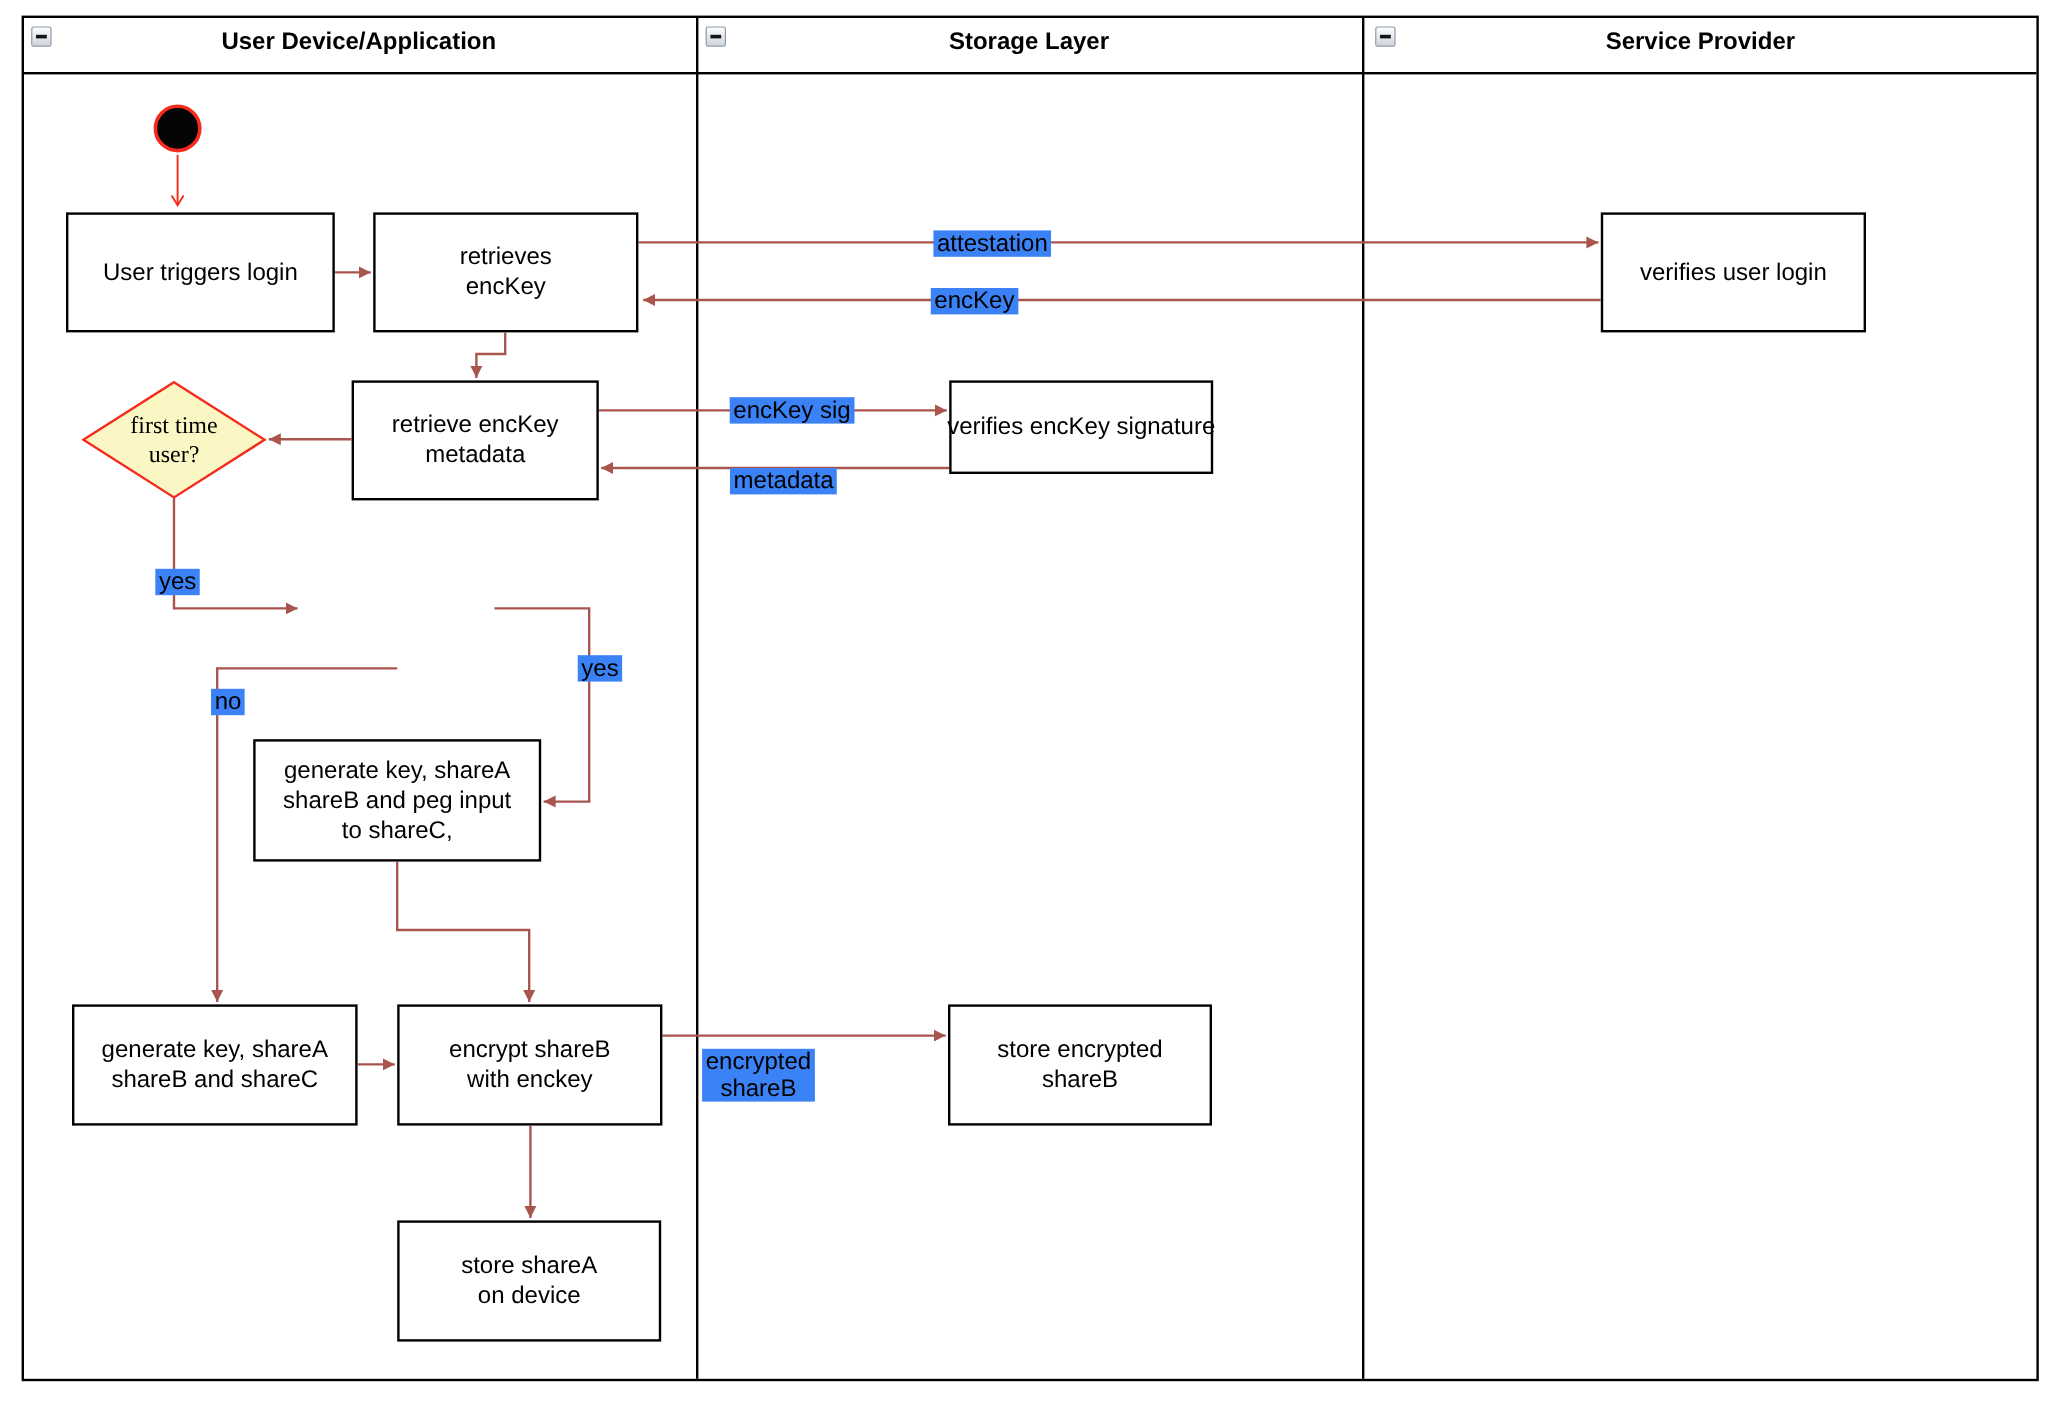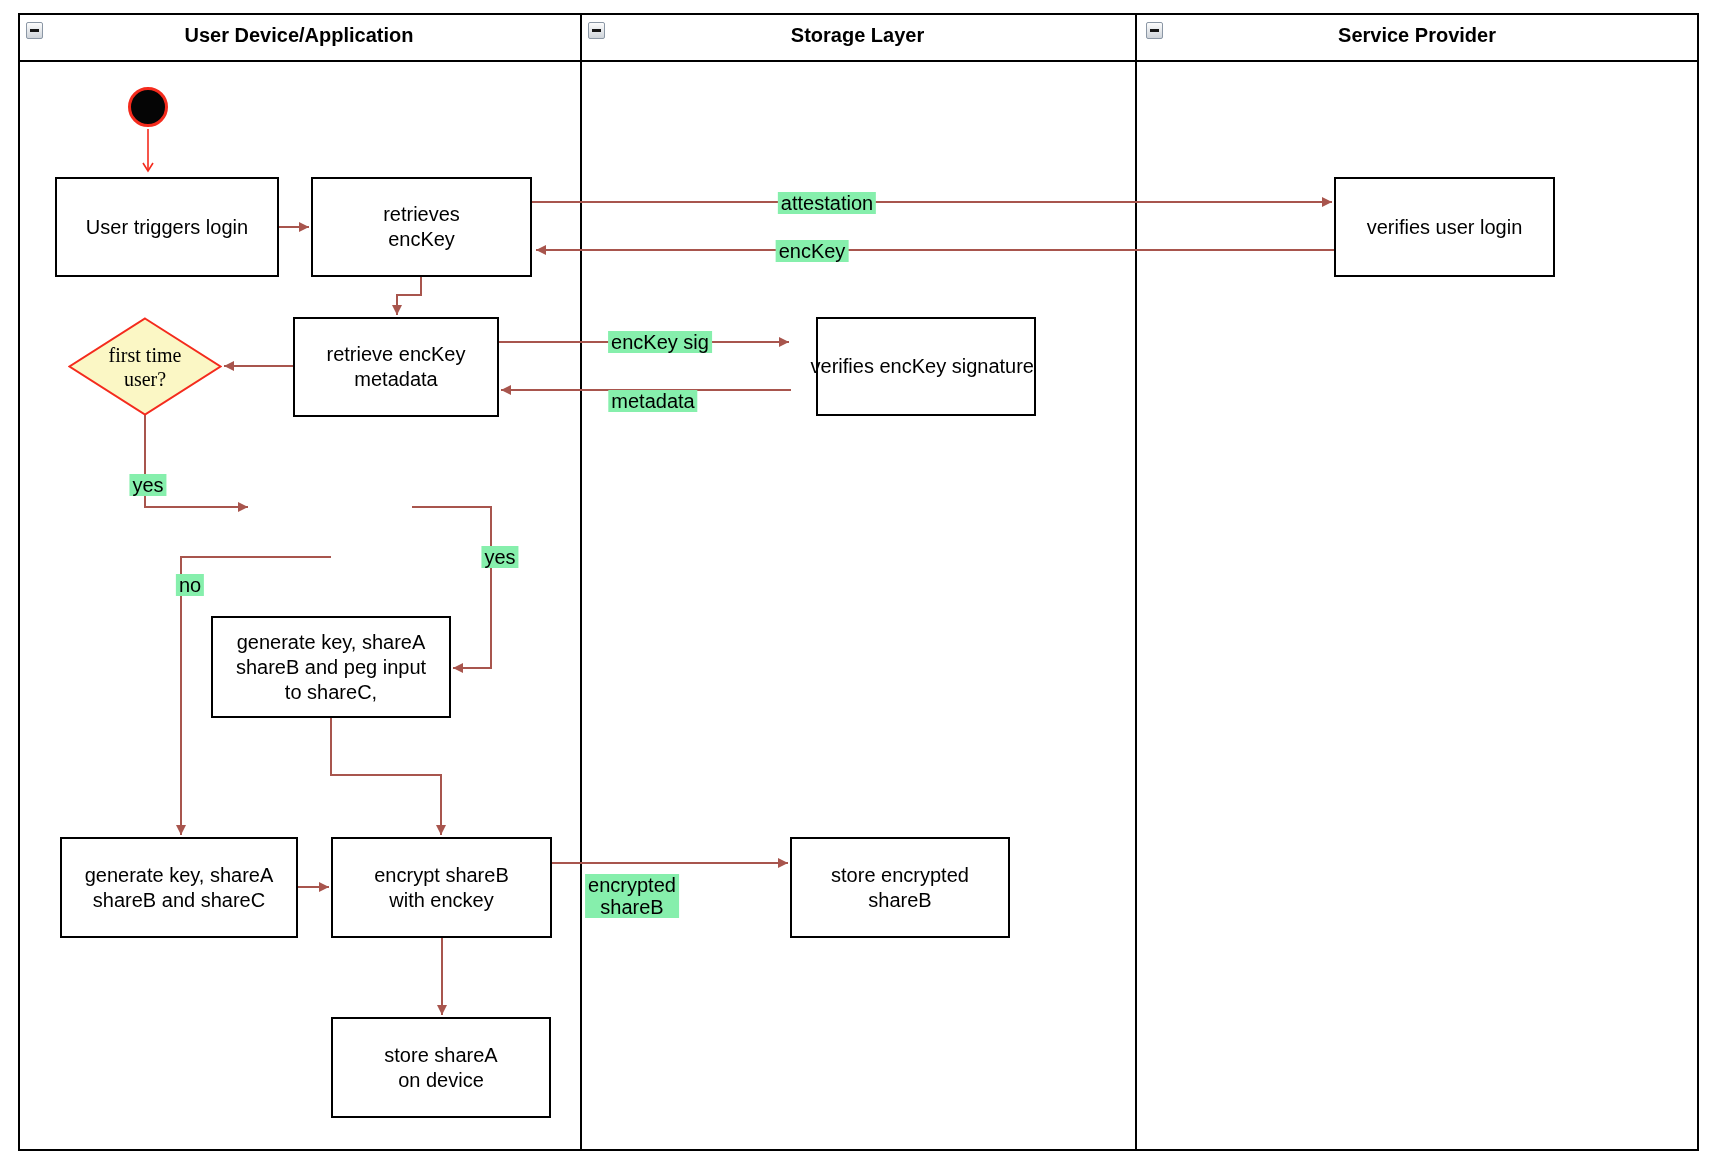--- a/index.html
+++ b/index.html
@@ -33,21 +33,21 @@
   .diamond svg{position:absolute;left:0;top:0;}
   .diamond .dtext{position:absolute;left:0;top:0;width:100%;height:100%;display:flex;
                   flex-direction:column;align-items:center;justify-content:center;
                   font-size:20px;line-height:24px;z-index:2;}
 
   #start-circle{position:absolute;left:128px;top:87px;width:40px;height:40px;
                 box-sizing:border-box;background:#050505;border:3px solid #f42b1d;
                 border-radius:50%;z-index:10;}
 
   
-  .edge-label{position:absolute;transform:translate(-50%,-50%);background:#86efac;
+  .edge-label{position:absolute;transform:translate(-50%,-50%);background:#3b82f6;
               padding:0 3px;font-size:20px;line-height:22px;white-space:nowrap;
               z-index:15;text-align:center;}
 </style>
 </head>
 <body>
 
 <div id="canvas">
 
   <div id="pool">
     <div id="header-underline"></div>
@@ -110,21 +110,21 @@
 
   <div class="node" style="left:1334px;top:177px;width:221px;height:100px;">
     <div class="ln">verifies user login</div>
   </div>
 
   <div class="node" style="left:293px;top:317px;width:206px;height:100px;">
     <div class="ln">retrieve encKey</div>
     <div class="ln">metadata</div>
   </div>
 
-  <div class="node" style="left:816px;top:317px;width:220px;height:99px;align-items:flex-end;">
+  <div class="node" style="left:791px;top:317px;width:220px;height:78px;">
     <div class="ln nowrap-overflow">verifies encKey signature</div>
   </div>
 
   <div class="node" style="left:211px;top:616px;width:240px;height:102px;">
     <div class="ln">generate key, shareA</div>
     <div class="ln">shareB and peg input</div>
     <div class="ln">to shareC,</div>
   </div>
 
   <div class="node" style="left:60px;top:837px;width:238px;height:101px;">

